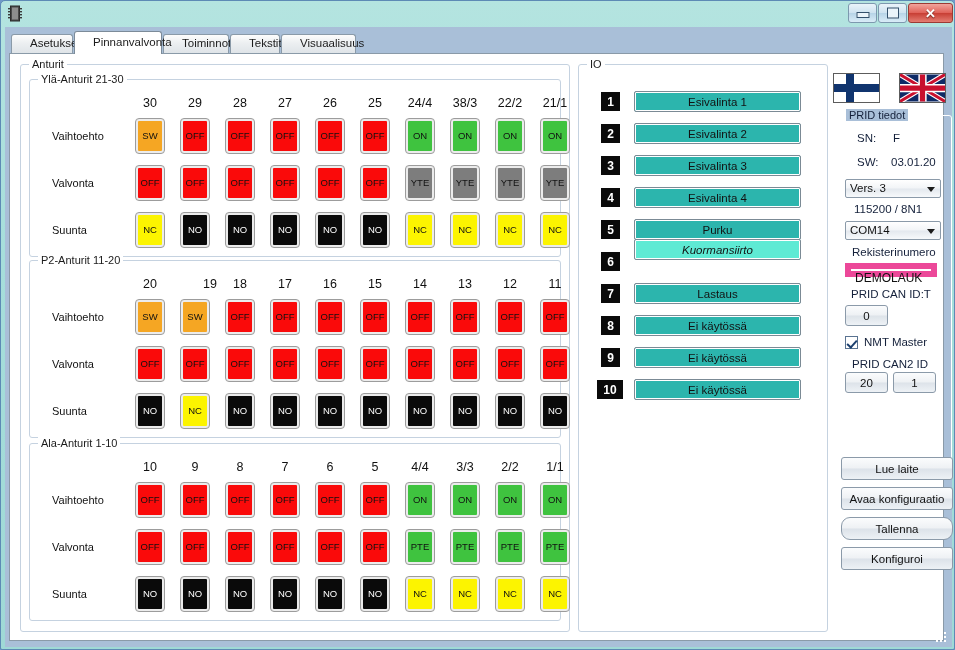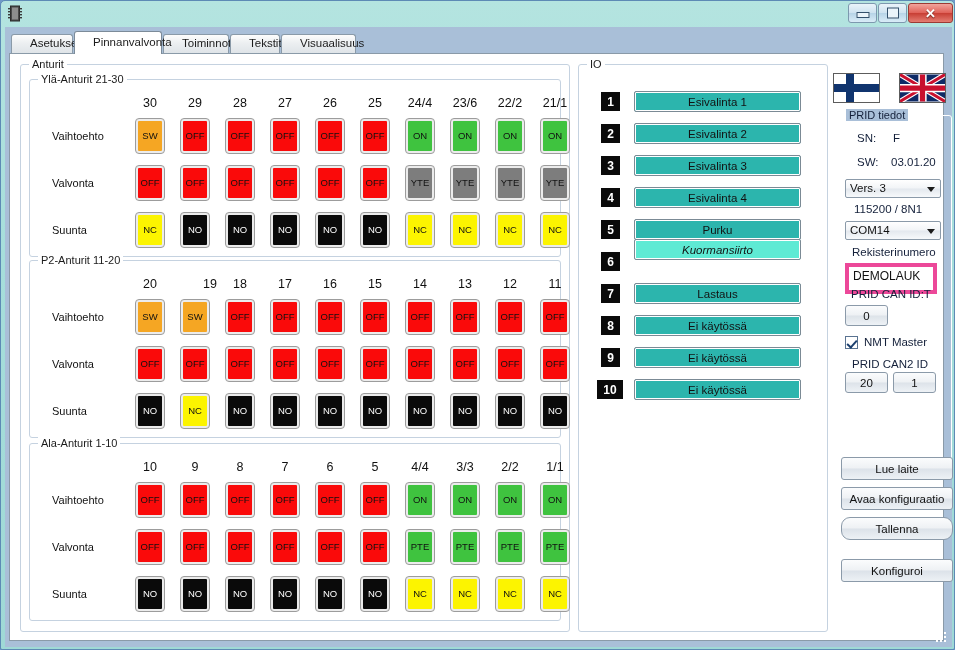--- a/index.html
+++ b/index.html
@@ -127,22 +127,22 @@
     border:1px solid #8b9aa9;border-radius:2px;
     font-size:11.5px;color:#111;
     padding:2px 0 0 4px;
   }
   .combo .arrow{
     position:absolute;right:5px;top:7px;width:0;height:0;
     border-left:4px solid transparent;border-right:4px solid transparent;
     border-top:5px solid #1b1b1b;
   }
   .txtbox{
-    position:absolute;height:31px;box-sizing:border-box;
-    background:#ffffff;border:4px solid #ec4899;
+    position:absolute;height:14px;box-sizing:border-box;
+    background:#ffffff;border:6px solid #ec4899;
     font-size:12px;color:#111;padding:2px 0 0 4px;
   }
   .smallbtn{
     position:absolute;height:21px;box-sizing:border-box;
     background:linear-gradient(180deg,#fbfcfd 0%,#eef1f4 48%,#dde3e9 52%,#eef2f6 100%);
     border:1px solid #8b9aa9;border-radius:3px;
     font-size:11.5px;color:#111;
     display:flex;align-items:center;justify-content:center;
   }
   .actbtn{
@@ -215,21 +215,21 @@
         <div id="sensor-groups">
             <div class="gb" style="left: 8px; top: 14px; width: 532px; height: 178px;">
               <span class="cap">Ylä-Anturit 21-30</span>
               <div class="colhdr" style="left: 102px; top: 16px;">30</div>
               <div class="colhdr" style="left: 147px; top: 16px;">29</div>
               <div class="colhdr" style="left: 192px; top: 16px;">28</div>
               <div class="colhdr" style="left: 237px; top: 16px;">27</div>
               <div class="colhdr" style="left: 282px; top: 16px;">26</div>
               <div class="colhdr" style="left: 327px; top: 16px;">25</div>
               <div class="colhdr" style="left: 372px; top: 16px;">24/4</div>
-              <div class="colhdr" style="left: 417px; top: 16px;">23/6</div>
+              <div class="colhdr" style="left: 417px; top: 16px;">38/3</div>
               <div class="colhdr" style="left: 462px; top: 16px;">22/2</div>
               <div class="colhdr" style="left: 507px; top: 16px;">21/1</div>
               <div class="rowlbl" style="left: 22px; top: 50px;">Vaihtoehto</div>
               <div class="rowlbl" style="left: 22px; top: 97px;">Valvonta</div>
               <div class="rowlbl" style="left: 22px; top: 144px;">Suunta</div>
               <div class="cell" style="left: 105px; top: 38px;">
                 <div class="inner" style="background: rgb(245, 166, 35); color: rgb(17, 17, 17);">SW</div>
               </div>
               <div class="cell" style="left: 150px; top: 38px;">
                 <div class="inner" style="background: rgb(250, 10, 10); color: rgb(17, 17, 17);">OFF</div>
@@ -621,21 +621,21 @@
         <span>20</span>
       </div>
       <div class="smallbtn" style="left:888px;top:345px;width:43px;">
         <span>1</span>
       </div>
 
       <div id="action-buttons">
           <div class="actbtn" style="left: 836px; top: 430px;">Lue laite</div>
           <div class="actbtn" style="left: 836px; top: 460px;">Avaa konfiguraatio</div>
           <div class="actbtn" style="left: 836px; top: 490px; border-radius: 9px;">Tallenna</div>
-          <div class="actbtn" style="left: 836px; top: 532px;">Konfiguroi</div>
+          <div class="actbtn" style="left: 836px; top: 520px;">Konfiguroi</div>
         </div>
     </div>
 
     <div class="grip">
       <i style="left:8px;top:0;"></i>
       <i style="left:4px;top:4px;"></i>
         <i style="left:8px;top:4px;"></i>
       <i style="left:0px;top:8px;"></i>
         <i style="left:4px;top:8px;"></i>
         <i style="left:8px;top:8px;"></i>

